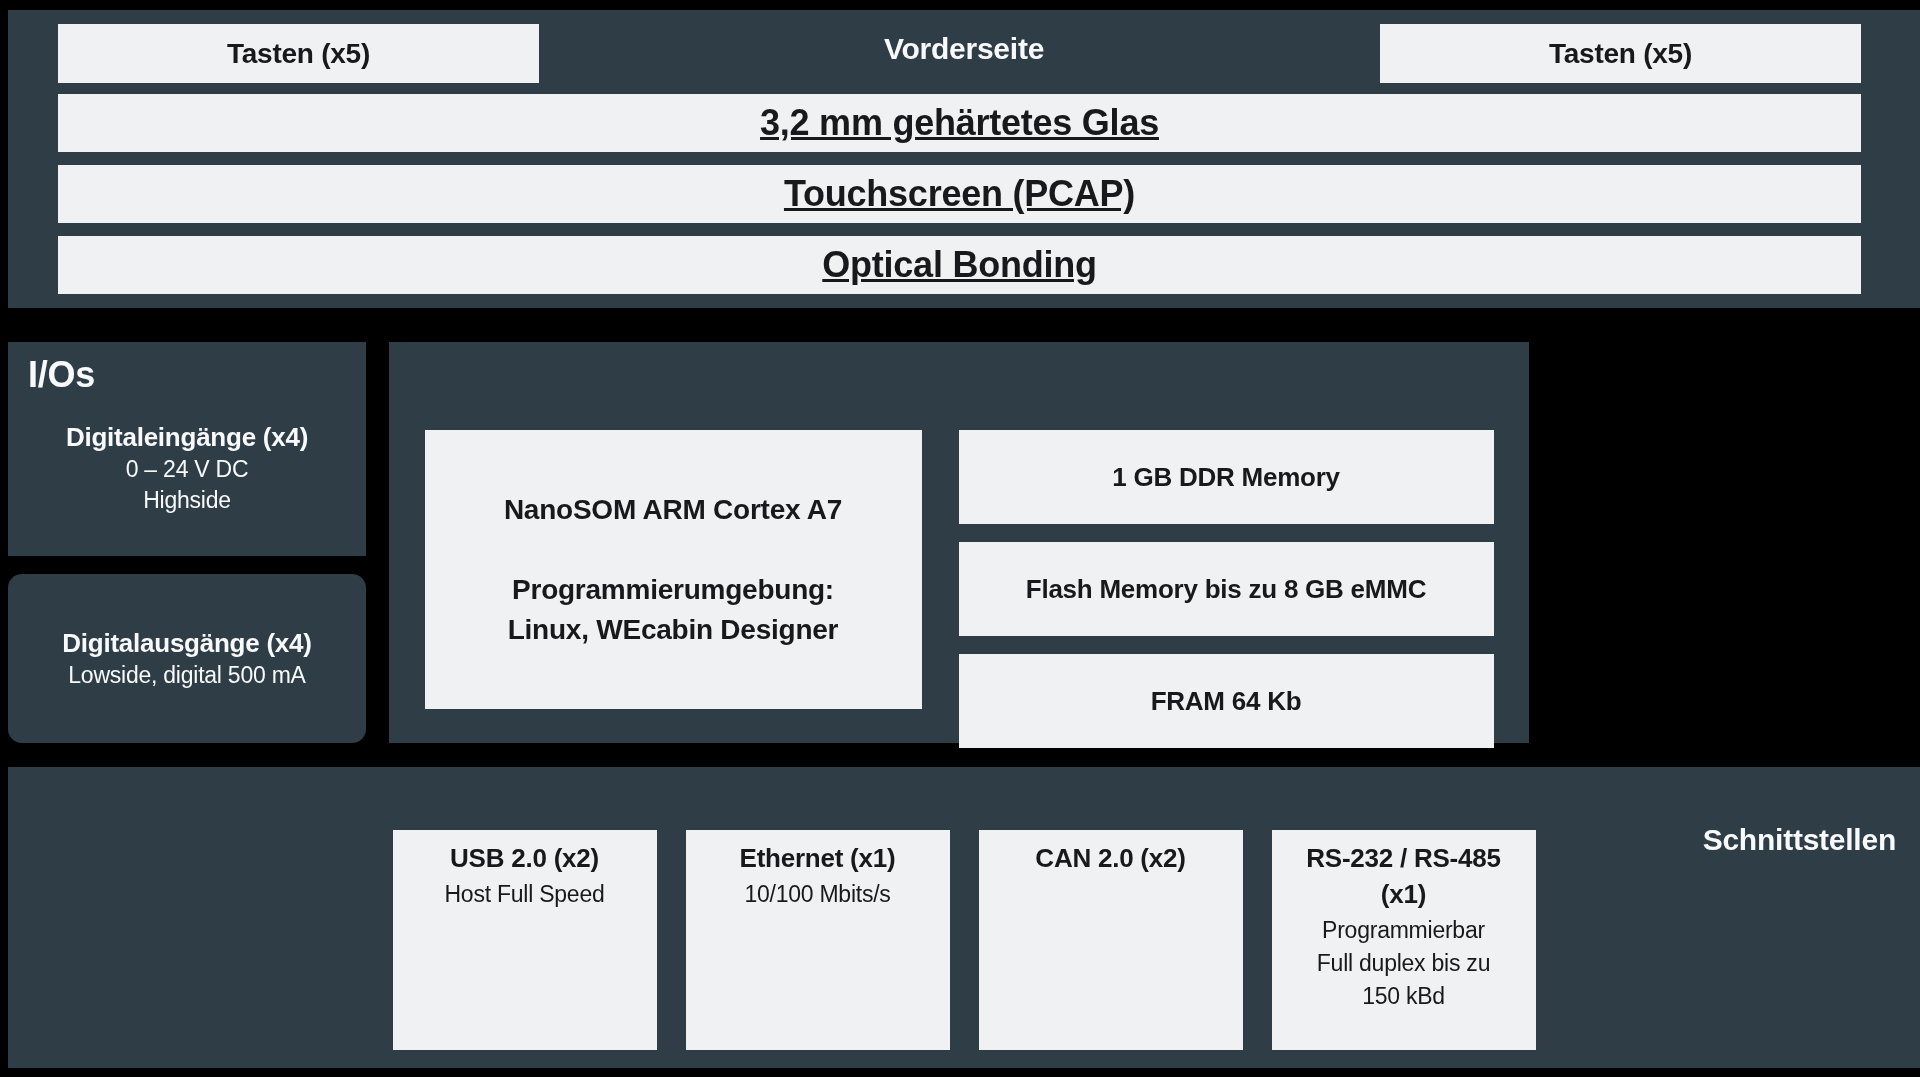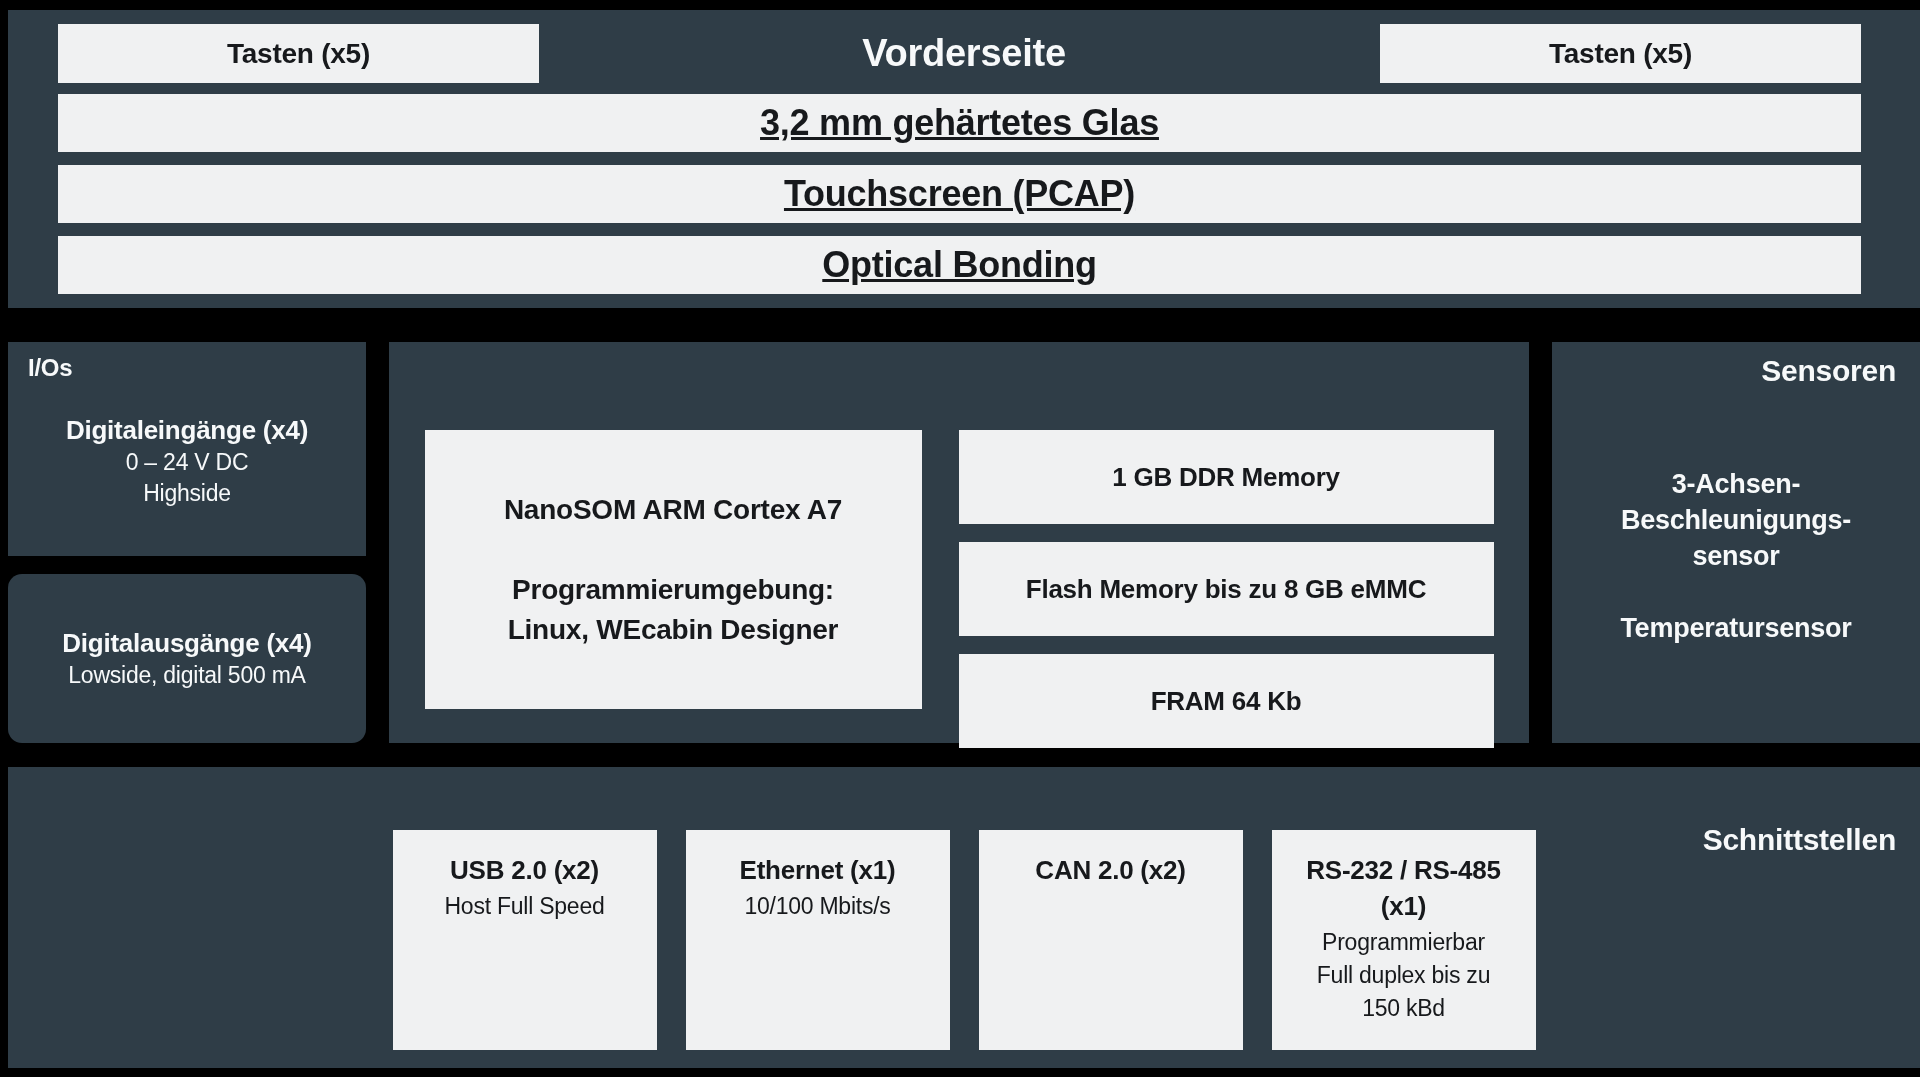--- a/index.html
+++ b/index.html
@@ -9,32 +9,32 @@
     font-family:"Liberation Sans","DejaVu Sans",sans-serif;
     letter-spacing:-0.015em;
   }
   .panel{background:#2f3d47;}
   .lightbox{background:#f0f1f2;color:#17191c;}
   .white{color:#f7f9fa;}
 
   
   .top{position:relative;height:298px;box-sizing:border-box;padding:14px 59px 0 50px;}
   .front-title{position:absolute;top:22px;left:0;right:0;text-align:center;
-    font-size:38px;font-weight:700;}
+    font-size:30px;font-weight:700;}
   .front-row{display:flex;justify-content:space-between;height:59px;margin-bottom:11px;}
   .btn{width:481px;display:flex;align-items:center;justify-content:center;
     font-size:28px;font-weight:700;}
   .bar{height:58px;margin-bottom:13px;display:flex;align-items:center;justify-content:center;
     font-size:36px;font-weight:700;text-decoration:underline;}
 
   
   .mid-row{display:flex;gap:23px;height:401px;margin:34px 0 24px 0;}
   .io-col{width:358px;display:flex;flex-direction:column;}
   .io1{height:214px;margin-bottom:18px;display:flex;flex-direction:column;box-sizing:border-box;}
-  .io-title{margin:12px 0 0 20px;font-size:24px;font-weight:700;}
+  .io-title{margin:12px 0 0 20px;font-size:36px;font-weight:700;}
   .io-body{flex:1;display:flex;flex-direction:column;justify-content:center;
     text-align:center;padding-bottom:16px;}
   .io2{flex:1;display:flex;flex-direction:column;justify-content:center;text-align:center;border-radius:14px;}
   .io-head{font-size:26px;font-weight:700;line-height:33px;}
   .io-line{font-size:23px;font-weight:400;line-height:31px;}
 
   .center{width:1140px;box-sizing:border-box;padding-top:88px;display:flex;
     justify-content:center;align-items:flex-start;gap:37px;}
   .som{width:497px;height:279px;display:flex;flex-direction:column;justify-content:center;
     text-align:center;font-size:28px;font-weight:700;line-height:40px;}
@@ -47,21 +47,21 @@
   .sec-title{font-size:30px;font-weight:700;margin-top:44px;}
   .sensors-title{text-align:right;margin:12px 24px 0 0;}
   .sensors-body{flex:1;display:flex;flex-direction:column;justify-content:center;
     text-align:center;font-size:27px;font-weight:700;line-height:36px;padding-bottom:20px;}
   .temp{margin-top:36px;}
 
   
   .bottom{height:301px;position:relative;box-sizing:border-box;}
   .interfaces-title{position:absolute;top:12px;right:24px;}
   .if-row{display:flex;justify-content:center;gap:29px;padding-top:63px;}
-  .ifbox{width:264px;height:220px;box-sizing:border-box;padding:22px 8px 0;text-align:center;}
+  .ifbox{width:264px;height:220px;box-sizing:border-box;padding:10px 8px 0;text-align:center;}
   .if-head{font-size:26px;font-weight:700;line-height:36px;}
   .if-body{margin-top:2px;}
   .if-line{font-size:23px;font-weight:400;line-height:33px;}
 </style>
 </head>
 <body>
 
 <div class="canvas">
 
   <section class="panel top">
@@ -98,29 +98,20 @@
         <div class="som-gap">Programmierumgebung:</div>
         <div>Linux, WEcabin Designer</div>
       </div>
       <div class="mem-col">
         <div class="lightbox mem">1 GB DDR Memory</div>
         <div class="lightbox mem">Flash Memory bis zu 8 GB eMMC</div>
         <div class="lightbox mem">FRAM 64 Kb</div>
       </div>
     </section>
 
-    <section class="panel sensors white">
-      <div class="sec-title sensors-title">Sensoren</div>
-      <div class="sensors-body">
-        <div>3-Achsen-</div>
-        <div>Beschleunigungs-</div>
-        <div>sensor</div>
-        <div class="temp">Temperatursensor</div>
-      </div>
-    </section>
   </div>
 
   <section class="panel bottom">
     <div class="sec-title interfaces-title white">Schnittstellen</div>
     <div class="if-row">
 
       <div class="lightbox ifbox">
         <div class="if-head">USB 2.0 (x2)</div>
         <div class="if-body">
           <div class="if-line">Host Full Speed</div>

